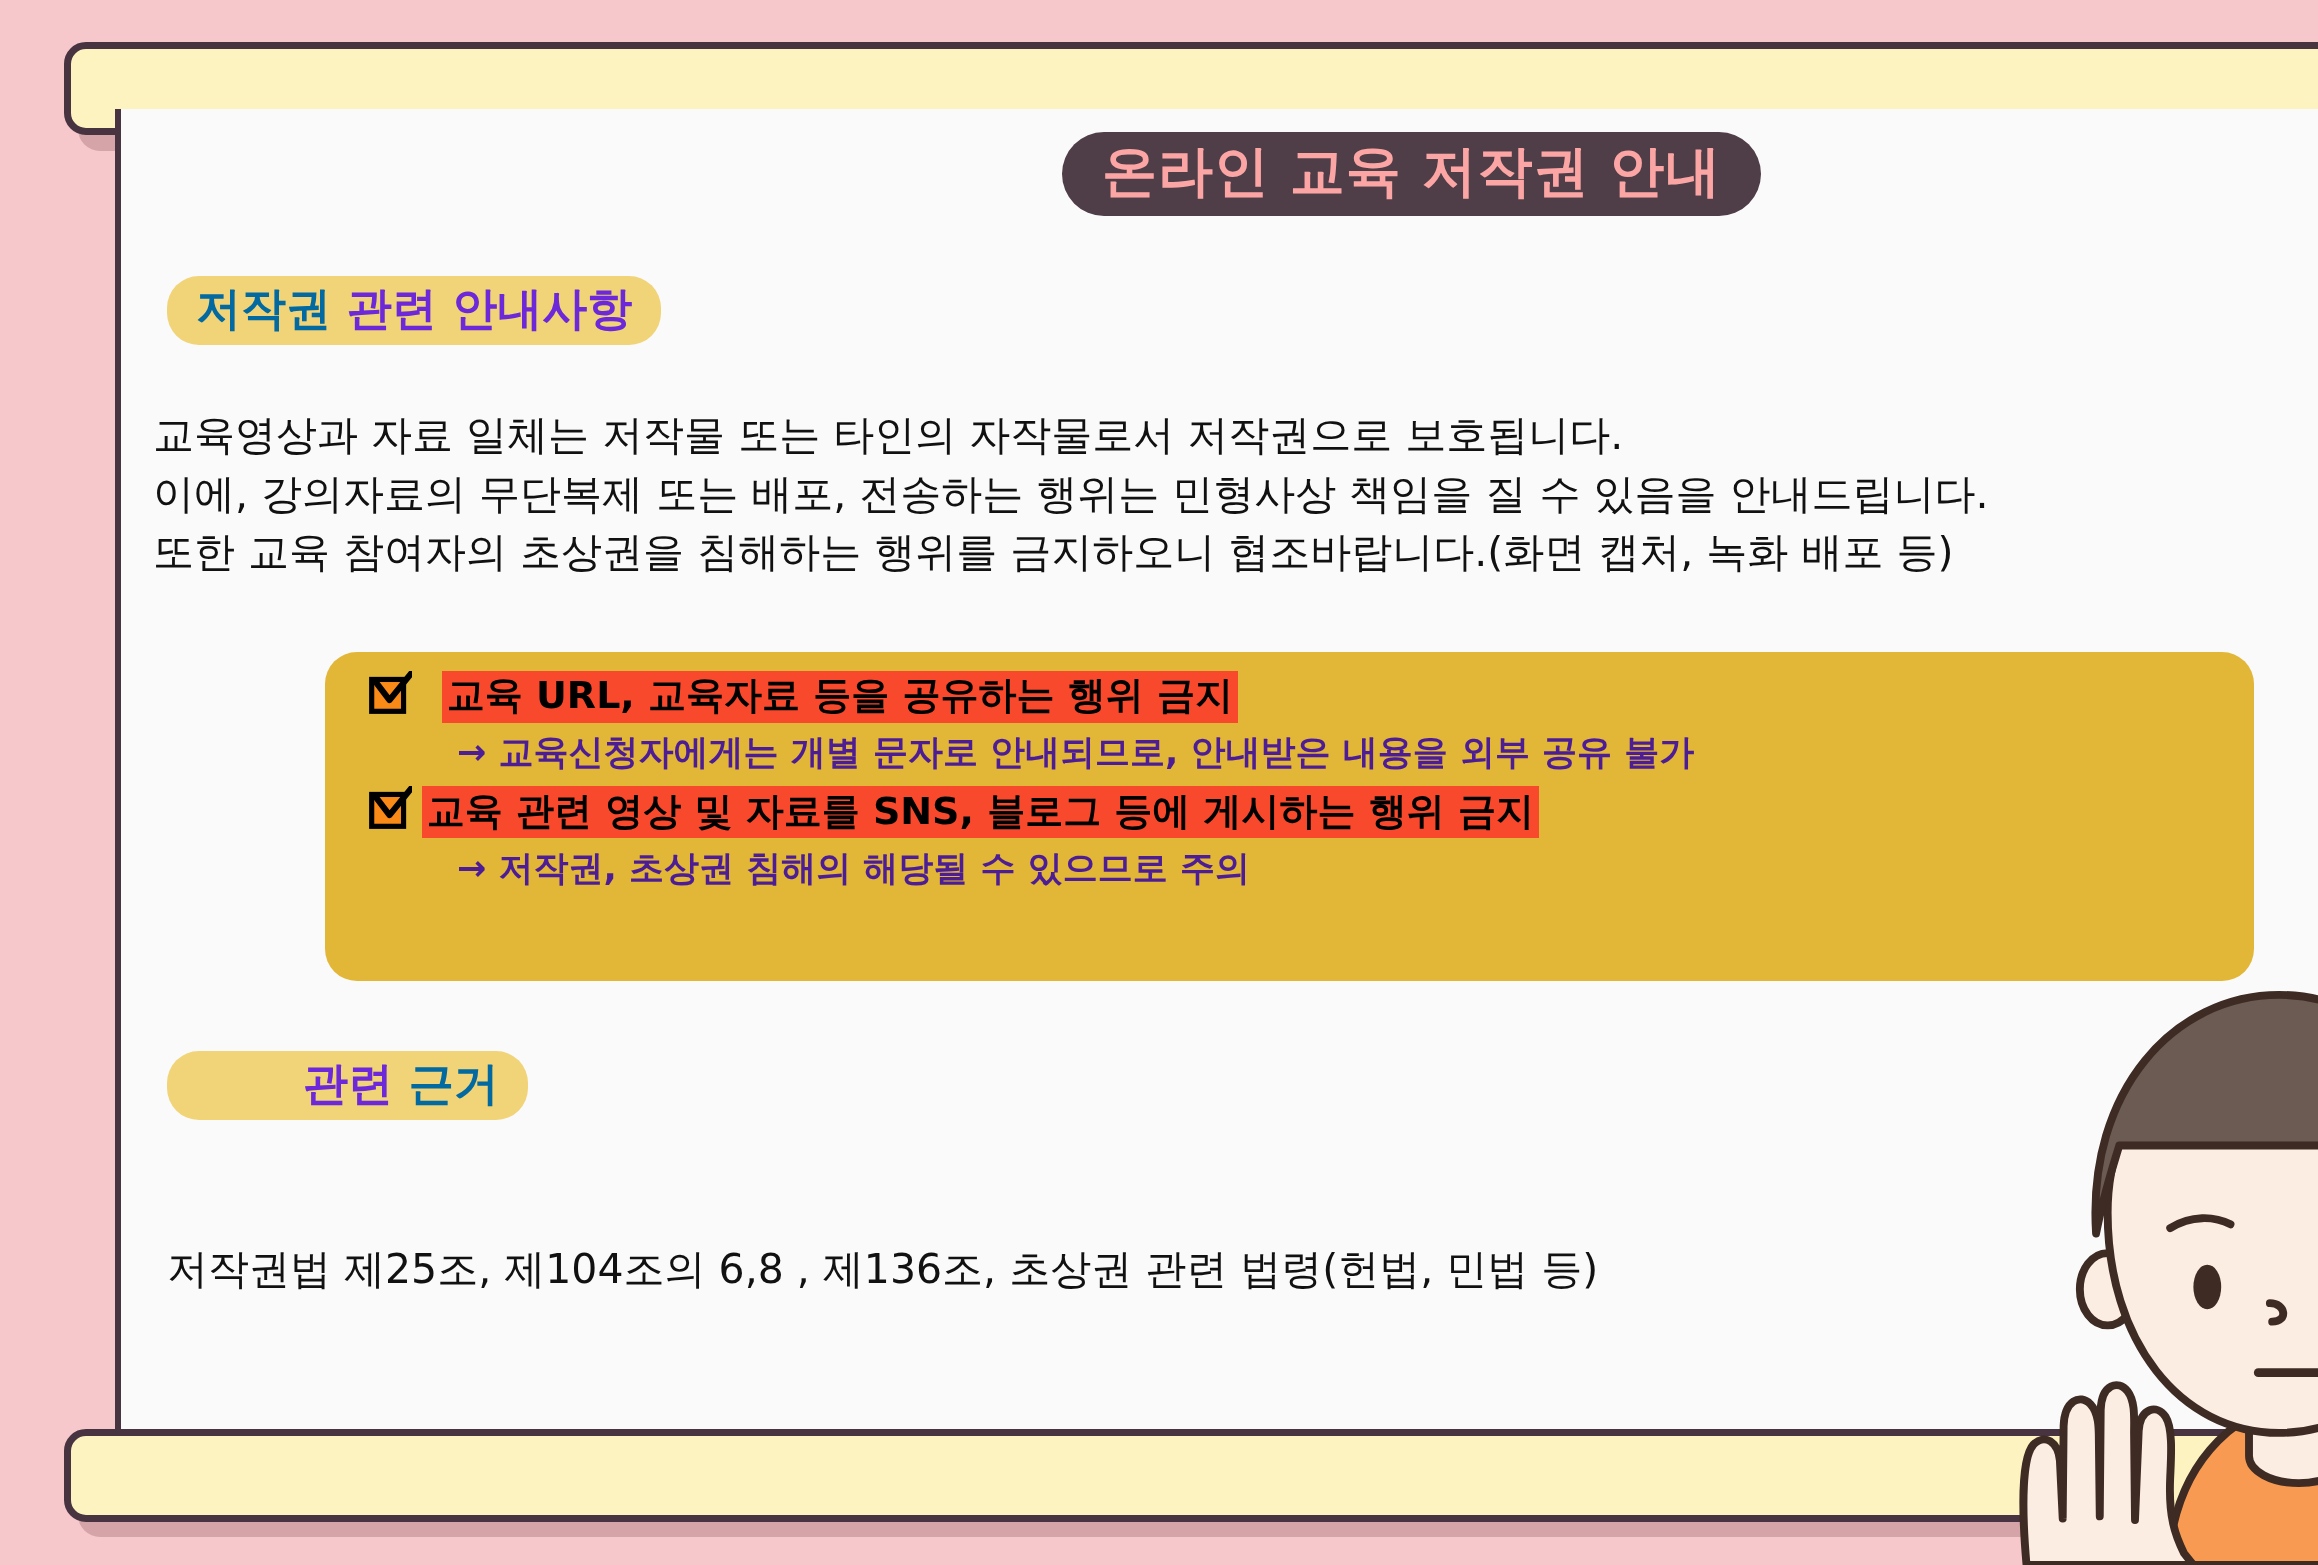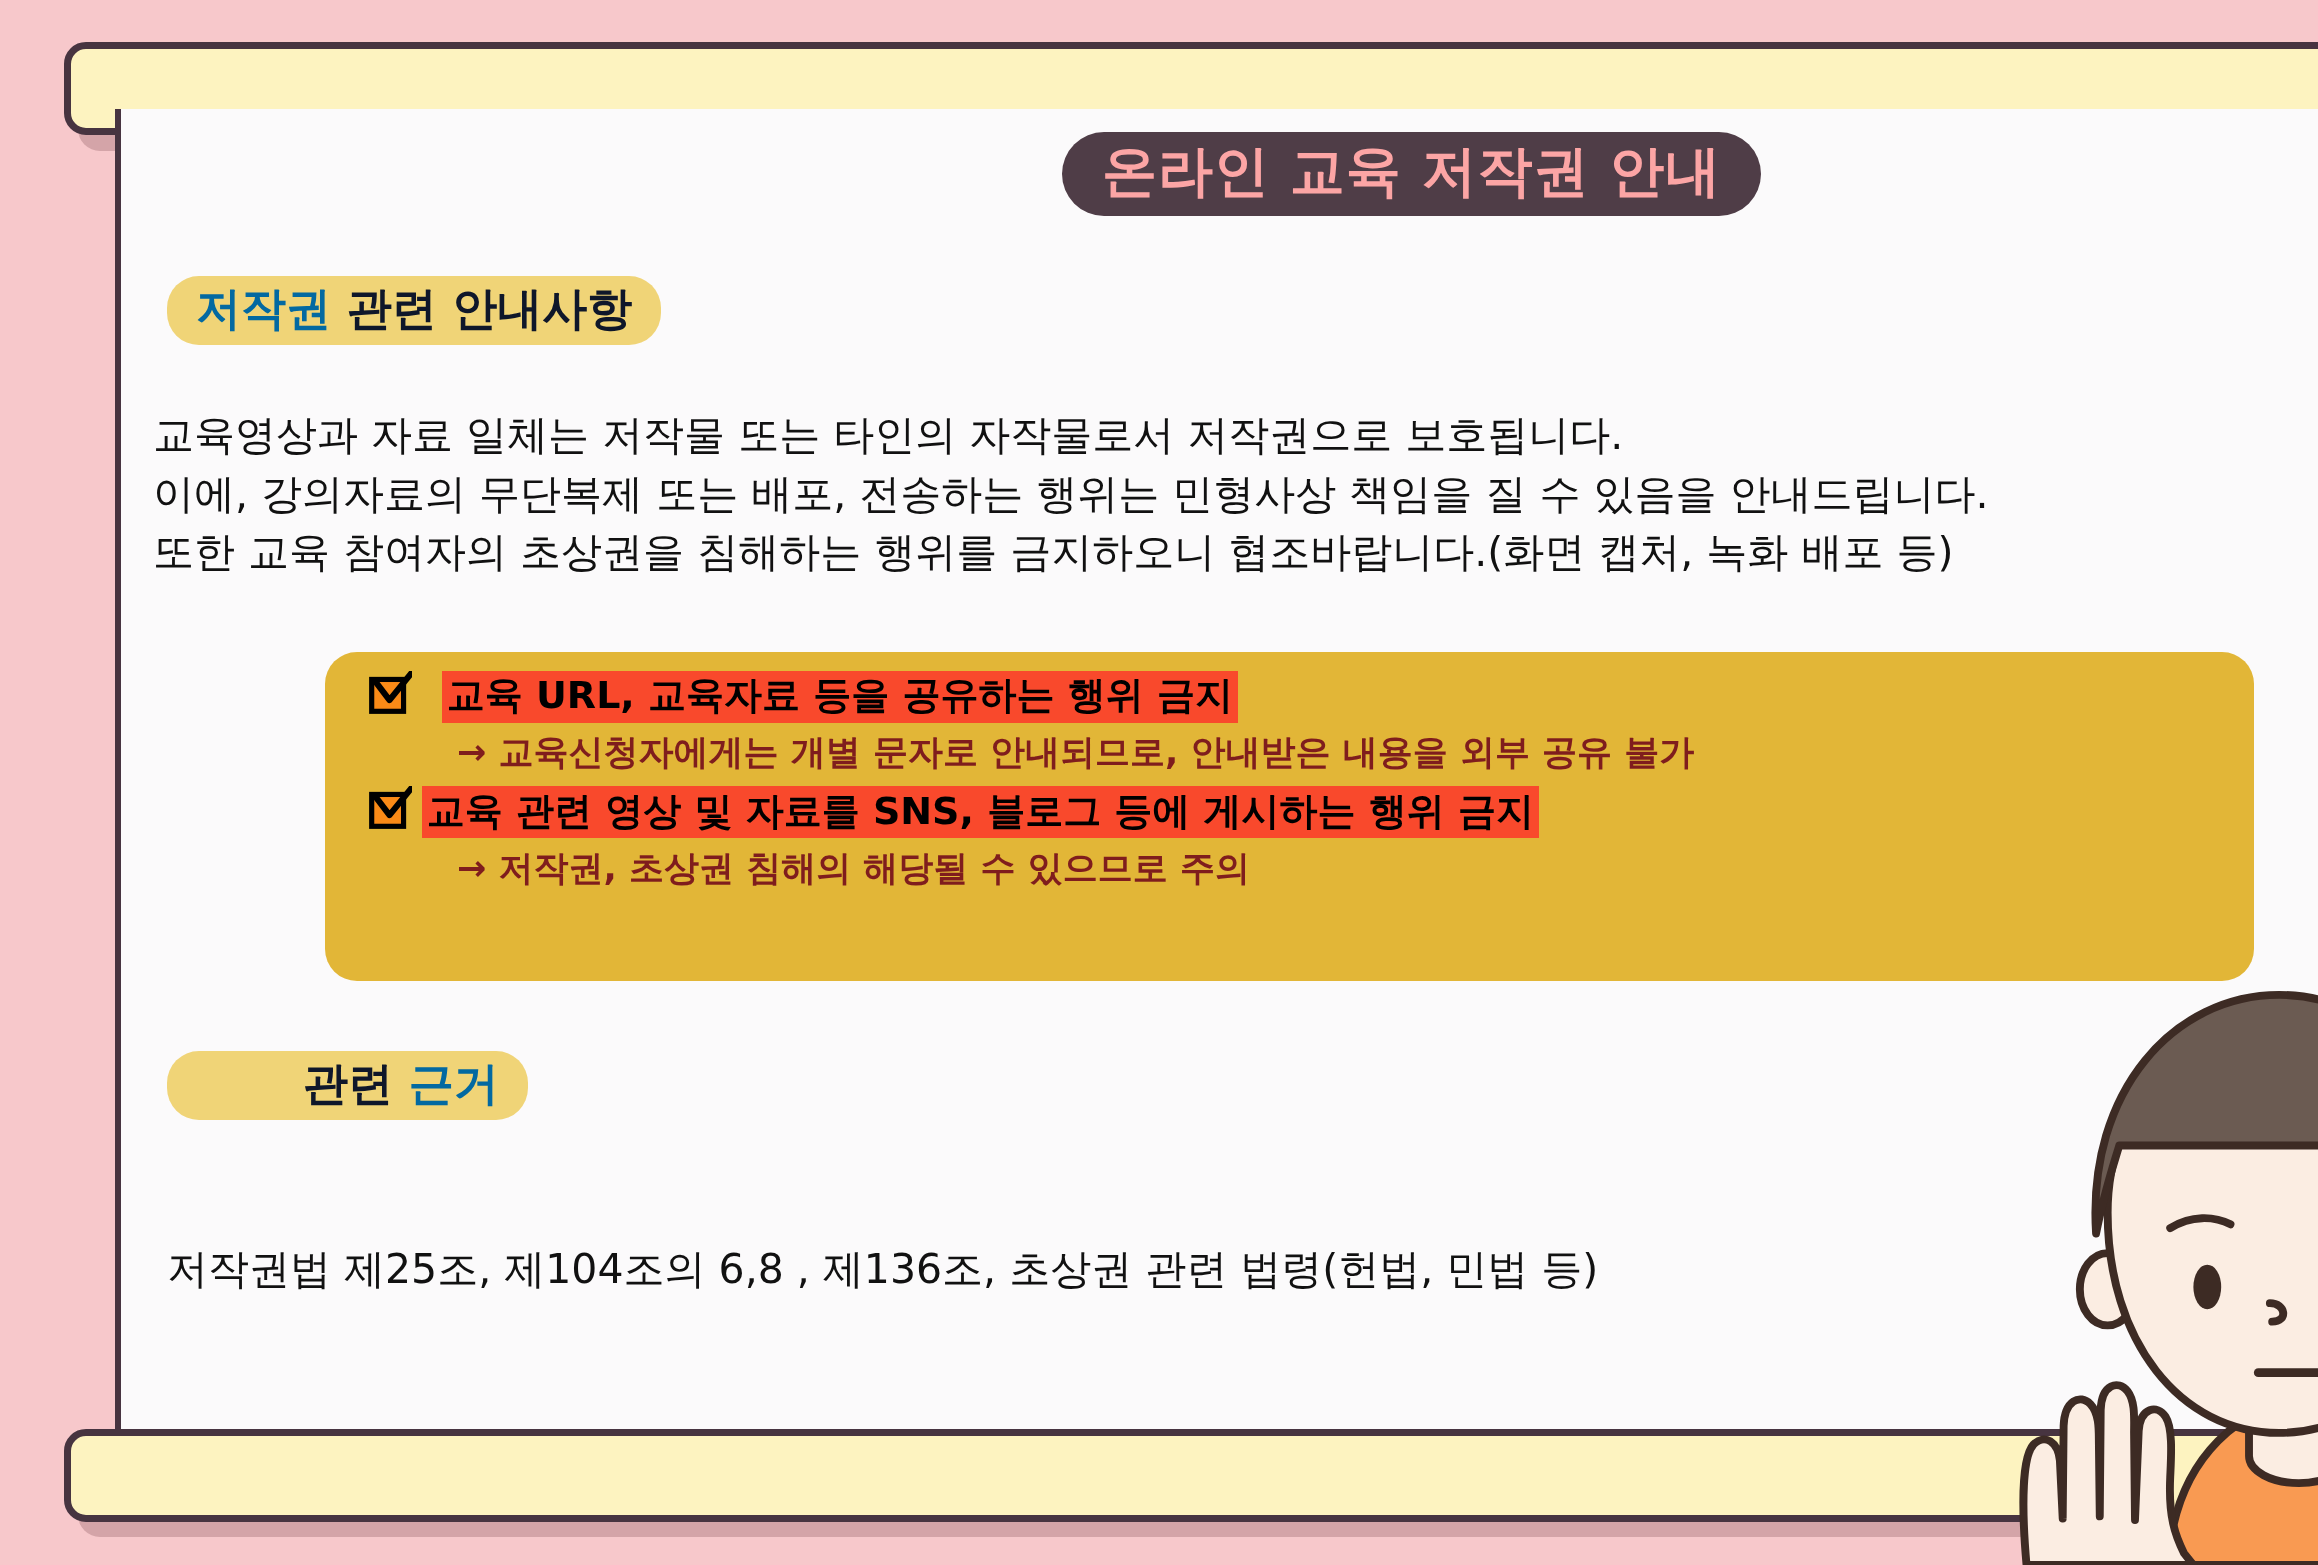--- a/index.html
+++ b/index.html
@@ -44,21 +44,21 @@
     z-index:6;
   }
 
   
   .sec-pill{
     position:absolute;background:#F0D477;border-radius:32px;
     padding:10.2px 29px 14px 29px;
     font-size:45px;font-weight:bold;line-height:1;white-space:nowrap;
     z-index:4;
   }
-  .tx-dark{color:#0f172a;}
+  .tx-dark{color:#6d28d9;}
   .tx-red{color:#0369a1;}
   #sec-pill-1{left:167px;top:276px;}
   #sec-pill-2{left:167px;top:1051px;}
   #sec-pill-2 .inner{display:inline-block;padding-left:107px;}
 
   
   #body-text{
     position:absolute;left:153px;top:408px;width:2384px;
     font-size:41px;color:#111111;line-height:1.36;
     white-space:nowrap;
@@ -75,21 +75,21 @@
   }
   .chk-glyph{
     width:45px;height:45px;flex:0 0 45px;position:relative;margin-right:10.2px;
   }
   .chk-title{
     background:#F9492C;color:#000000;
     font-size:38px;font-weight:bold;line-height:1.18;
     padding:2.8px 4.6px 4.6px 4.6px;
   }
   .chk-sub{
-    position:absolute;color:#7f1d1d;
+    position:absolute;color:#4c1d95;
     font-size:35px;font-weight:bold;line-height:1.15;white-space:nowrap;
   }
   #chk-row-1{left:42px;top:18.5px;gap:20px;}
   #chk-sub-1{left:132px;top:80px;}
   #chk-row-2{left:42px;top:134px;}
   #chk-sub-2{left:132px;top:196px;}
 
   
   #legal-line{
     position:absolute;left:167px;top:1243px;

